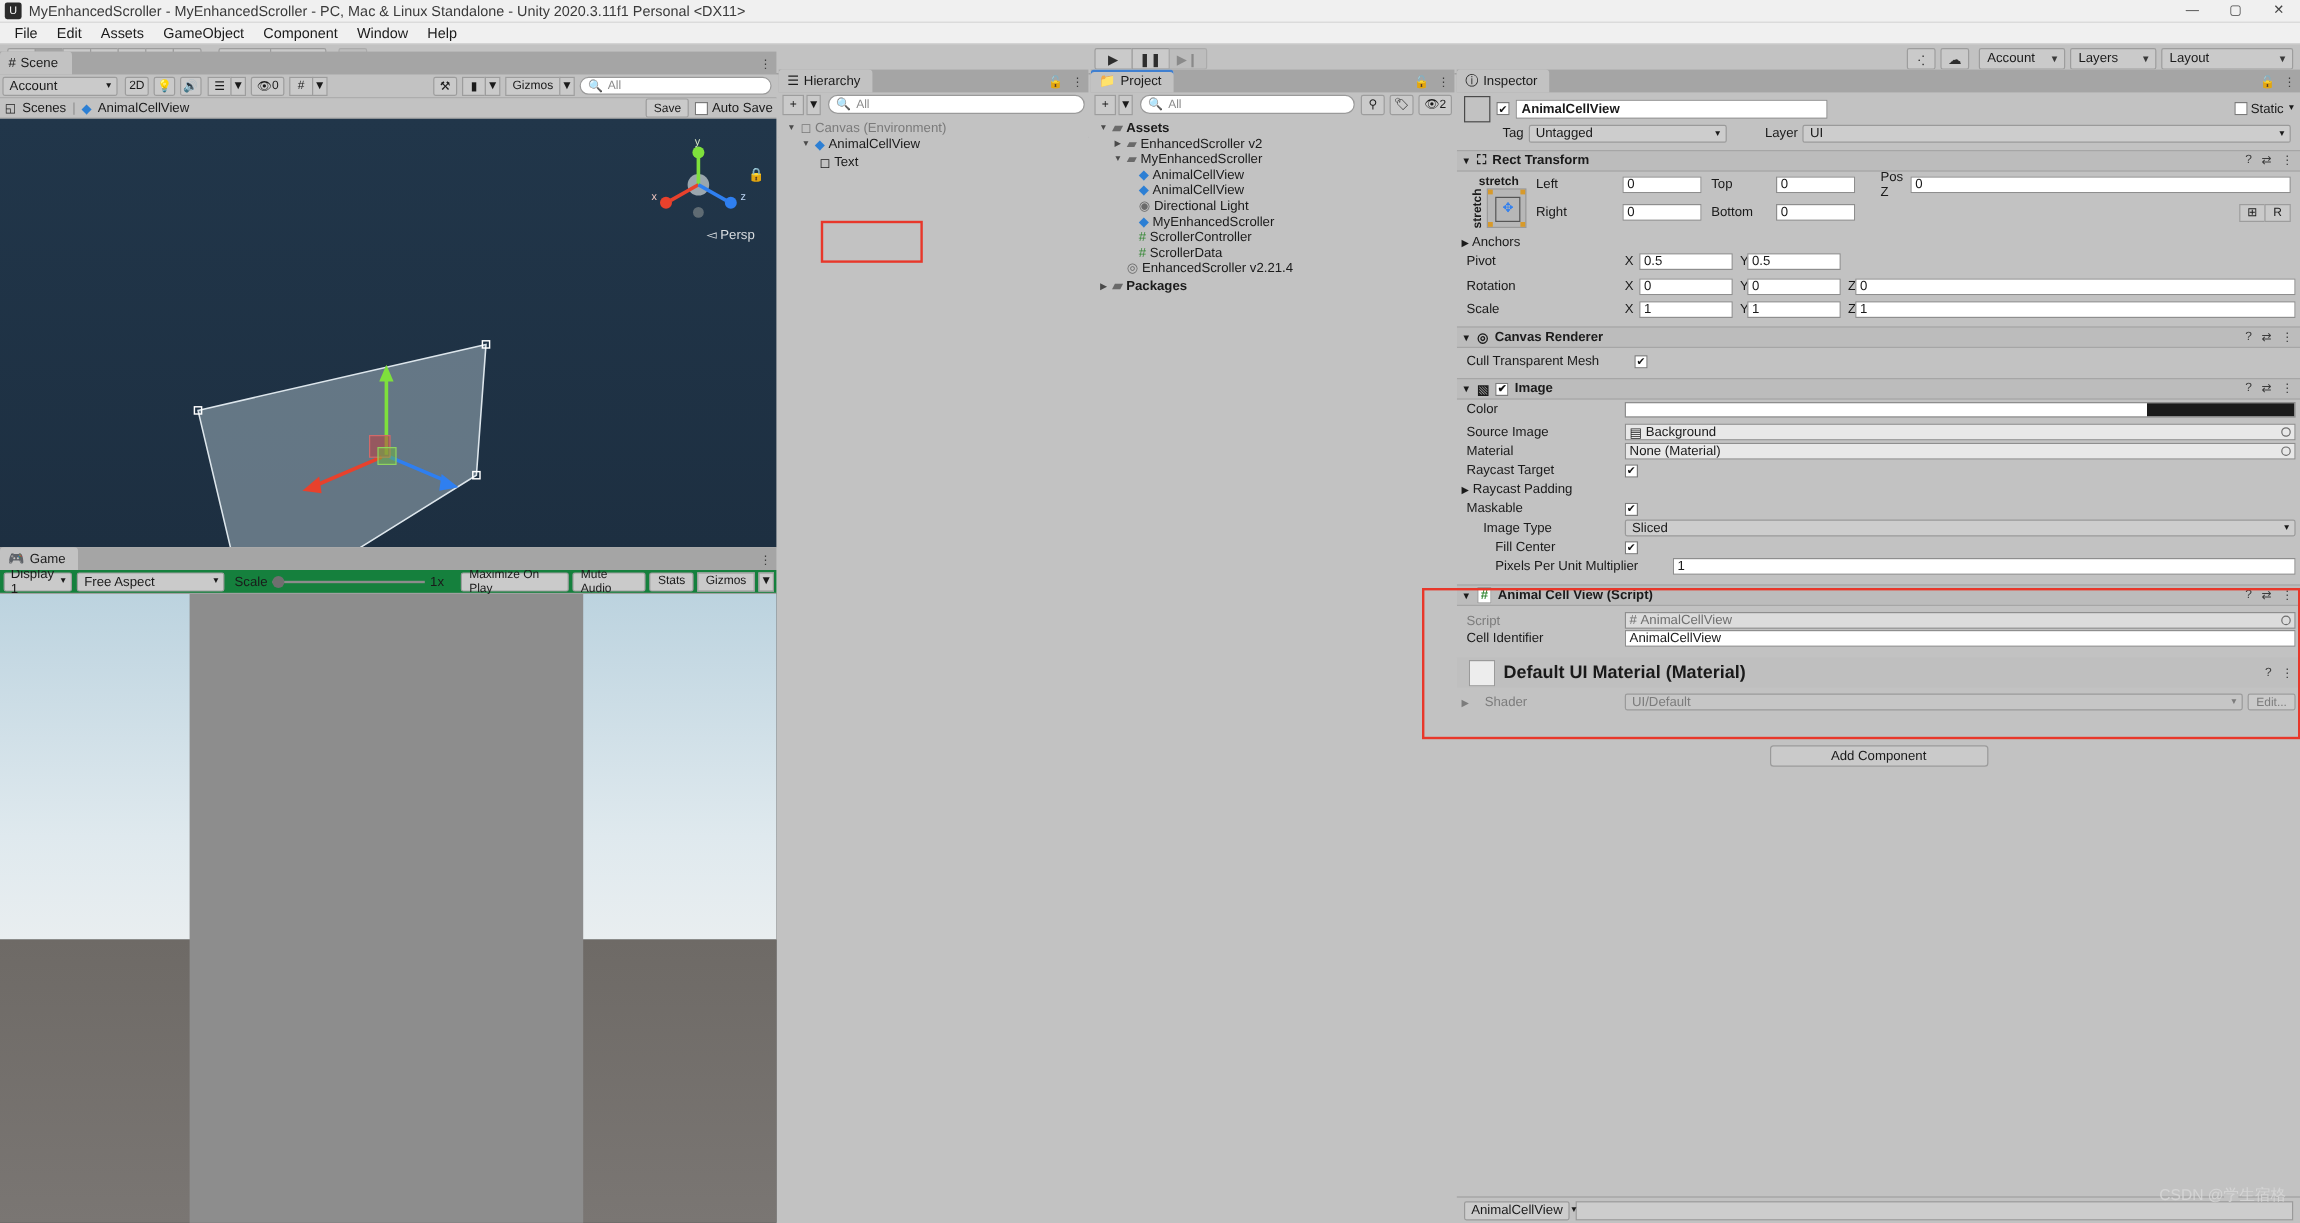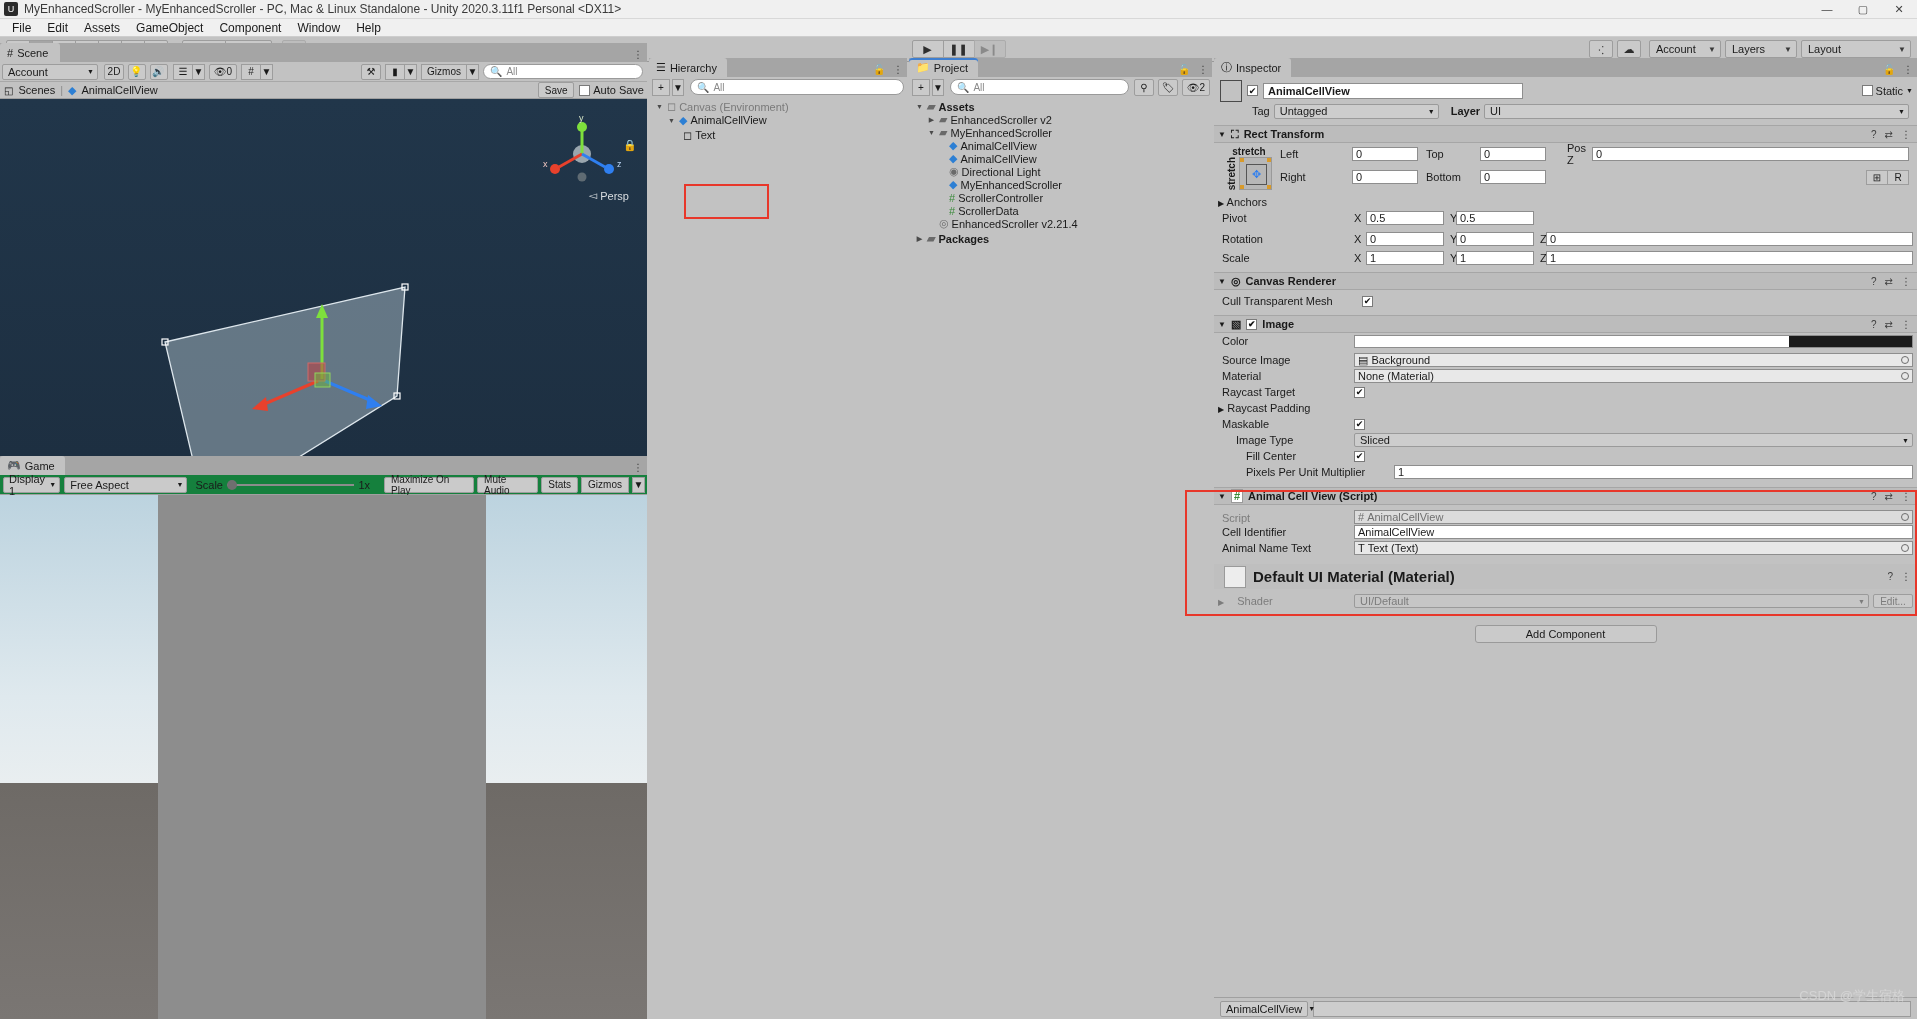--- a/index.html
+++ b/index.html
@@ -472,21 +472,21 @@
         <span style="font-size:7px;">▼</span>
       </div>
     </div>
 
     <div class="tagrow">
       <span>Tag</span>
       <div class="dropdown" style="width:165px;">
         <span>Untagged</span>
         <span class="caret">▼</span>
       </div>
-      <span style="margin-left:8px;font-weight:bold;">Layer</span>
+      <span style="margin-left:28px;">Layer</span>
       <div class="dropdown" style="flex:1;margin-right:4px;">
         <span>UI</span>
         <span class="caret">▼</span>
       </div>
     </div>
 
     <div class="comphdr" style="margin-top:5px;">
       <span style="font-size:8px;">▼</span>
       <span>⛶</span>
       <span>Rect Transform</span>
@@ -662,28 +662,20 @@
       <div class="objfield" style="flex:1;margin-right:4px;color:#6f6f6f;background:#dcdcdc;">
         <span>#</span>
         <span>AnimalCellView</span>
         <span class="dot"></span>
       </div>
     </div>
     <div class="prow">
       <span class="plabel">Cell Identifier</span>
       <div class="fieldbox" style="flex:1;margin-right:4px;">AnimalCellView</div>
     </div>
-    <div class="prow">
-      <span class="plabel">Animal Name Text</span>
-      <div class="objfield" style="flex:1;margin-right:4px;background:#e8e8e8;">
-        <span>T</span>
-        <span>Text (Text)</span>
-        <span class="dot"></span>
-      </div>
-    </div>
 
     <div style="margin-top:8px;height:25px;display:flex;align-items:center;gap:7px;padding:0 6px 0 10px;background:#bfbfbf;">
       <div style="width:22px;height:22px;background:#ededed;border:1px solid #9a9a9a;"></div>
       <span style="font-weight:bold;font-size:15px;">Default UI Material (Material)</span>
       <div style="margin-left:auto;display:flex;gap:8px;font-size:10px;color:#3c3c3c;">
         <span>?</span>
         <span>⋮</span>
       </div>
     </div>
     <div class="prow" style="margin-top:4px;color:#7c7c7c;">
@@ -692,21 +684,21 @@
         <span style="padding-left:10px;">Shader</span>
       </span>
       <div class="dropdown" style="flex:1;height:14px;color:#7c7c7c;background:#c6c6c6;">
         <span>UI/Default</span>
         <span class="caret">▼</span>
       </div>
       <div class="sbtn lone" style="width:40px;height:14px;border-radius:2px;margin:0 4px 0 4px;color:#7c7c7c;">Edit...</div>
     </div>
 
     <div style="margin-top:16px;display:flex;justify-content:center;">
-      <div style="width:182px;height:18px;background:#cacaca;border:1px solid #9a9a9a;border-radius:3px;display:flex;align-items:center;justify-content:center;font-size:11px;">Add Component</div>
+      <div style="width:182px;height:18px;background:#cacaca;border:1px solid #9a9a9a;border-radius:3px;display:flex;align-items:center;justify-content:center;font-size:11px;margin-top:12px;">Add Component</div>
     </div>
   </div>
 
   <div class="redbox" style="left:-29px;top:432px;width:732px;height:126px;"></div>
 </div>
 
 <div id="statusbar">
   <div class="dropdown" style="width:88px;height:16px;">
     <span>AnimalCellView</span>
     <span class="caret">▼</span>

